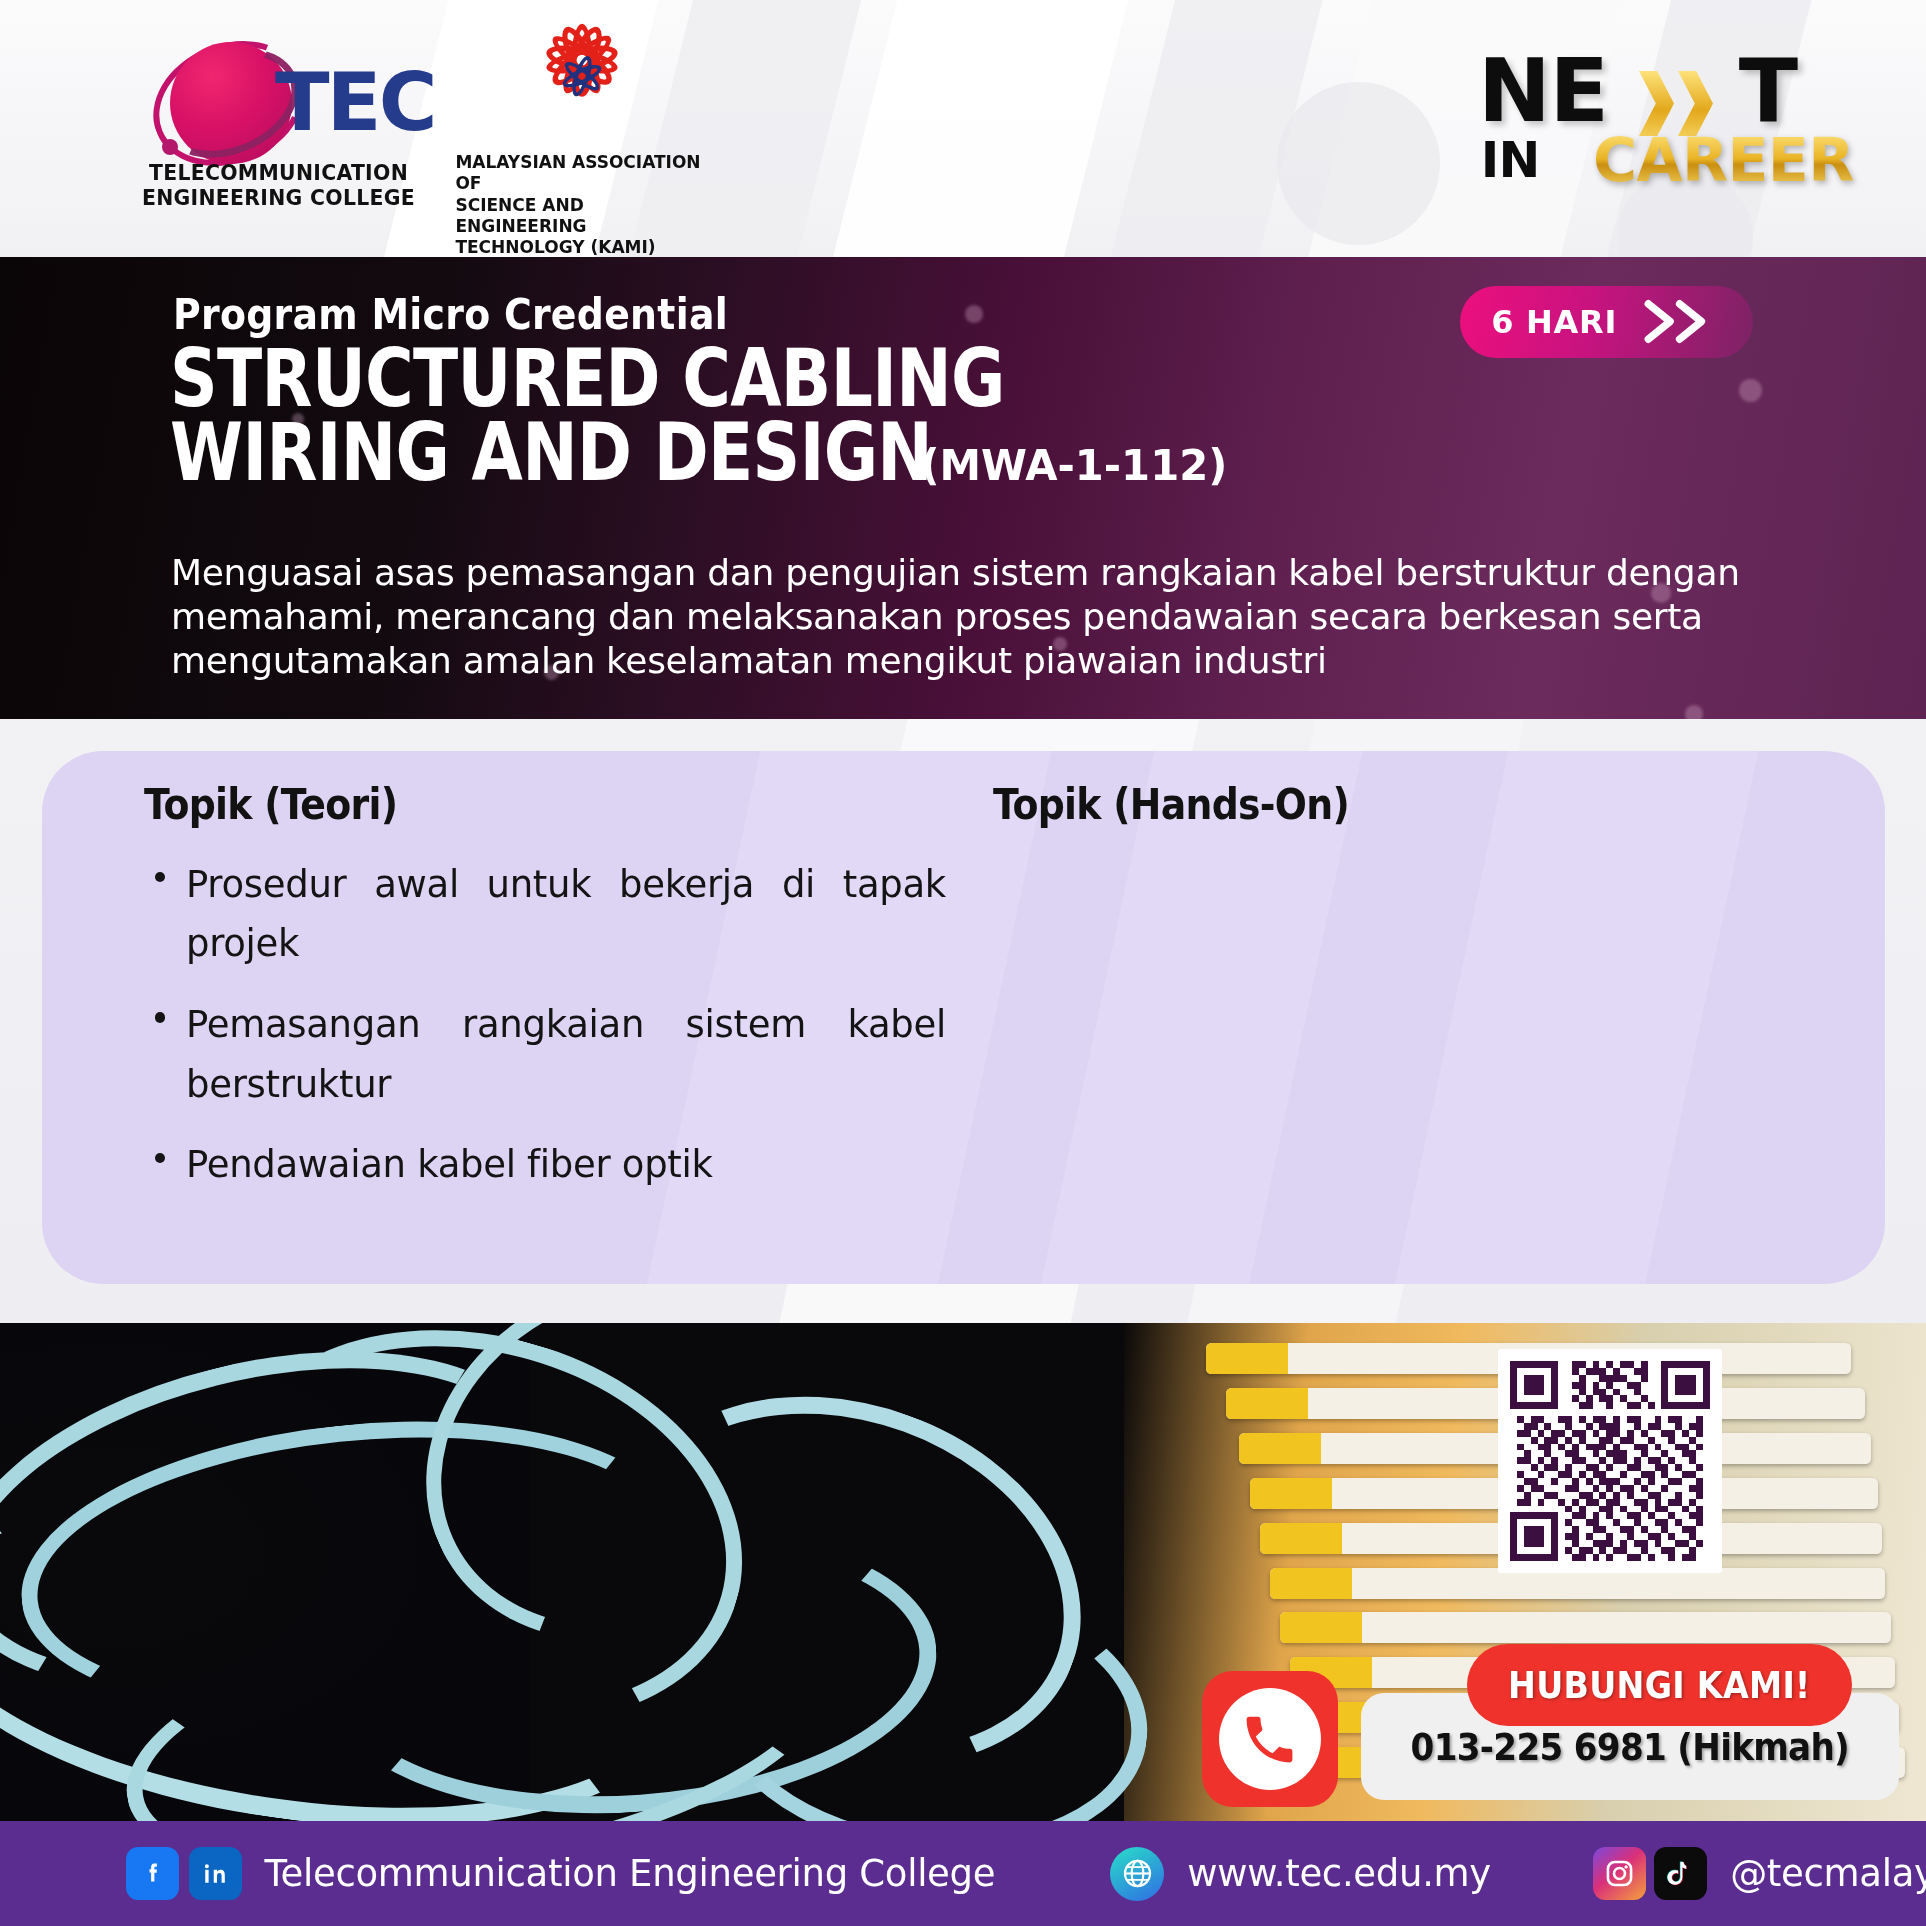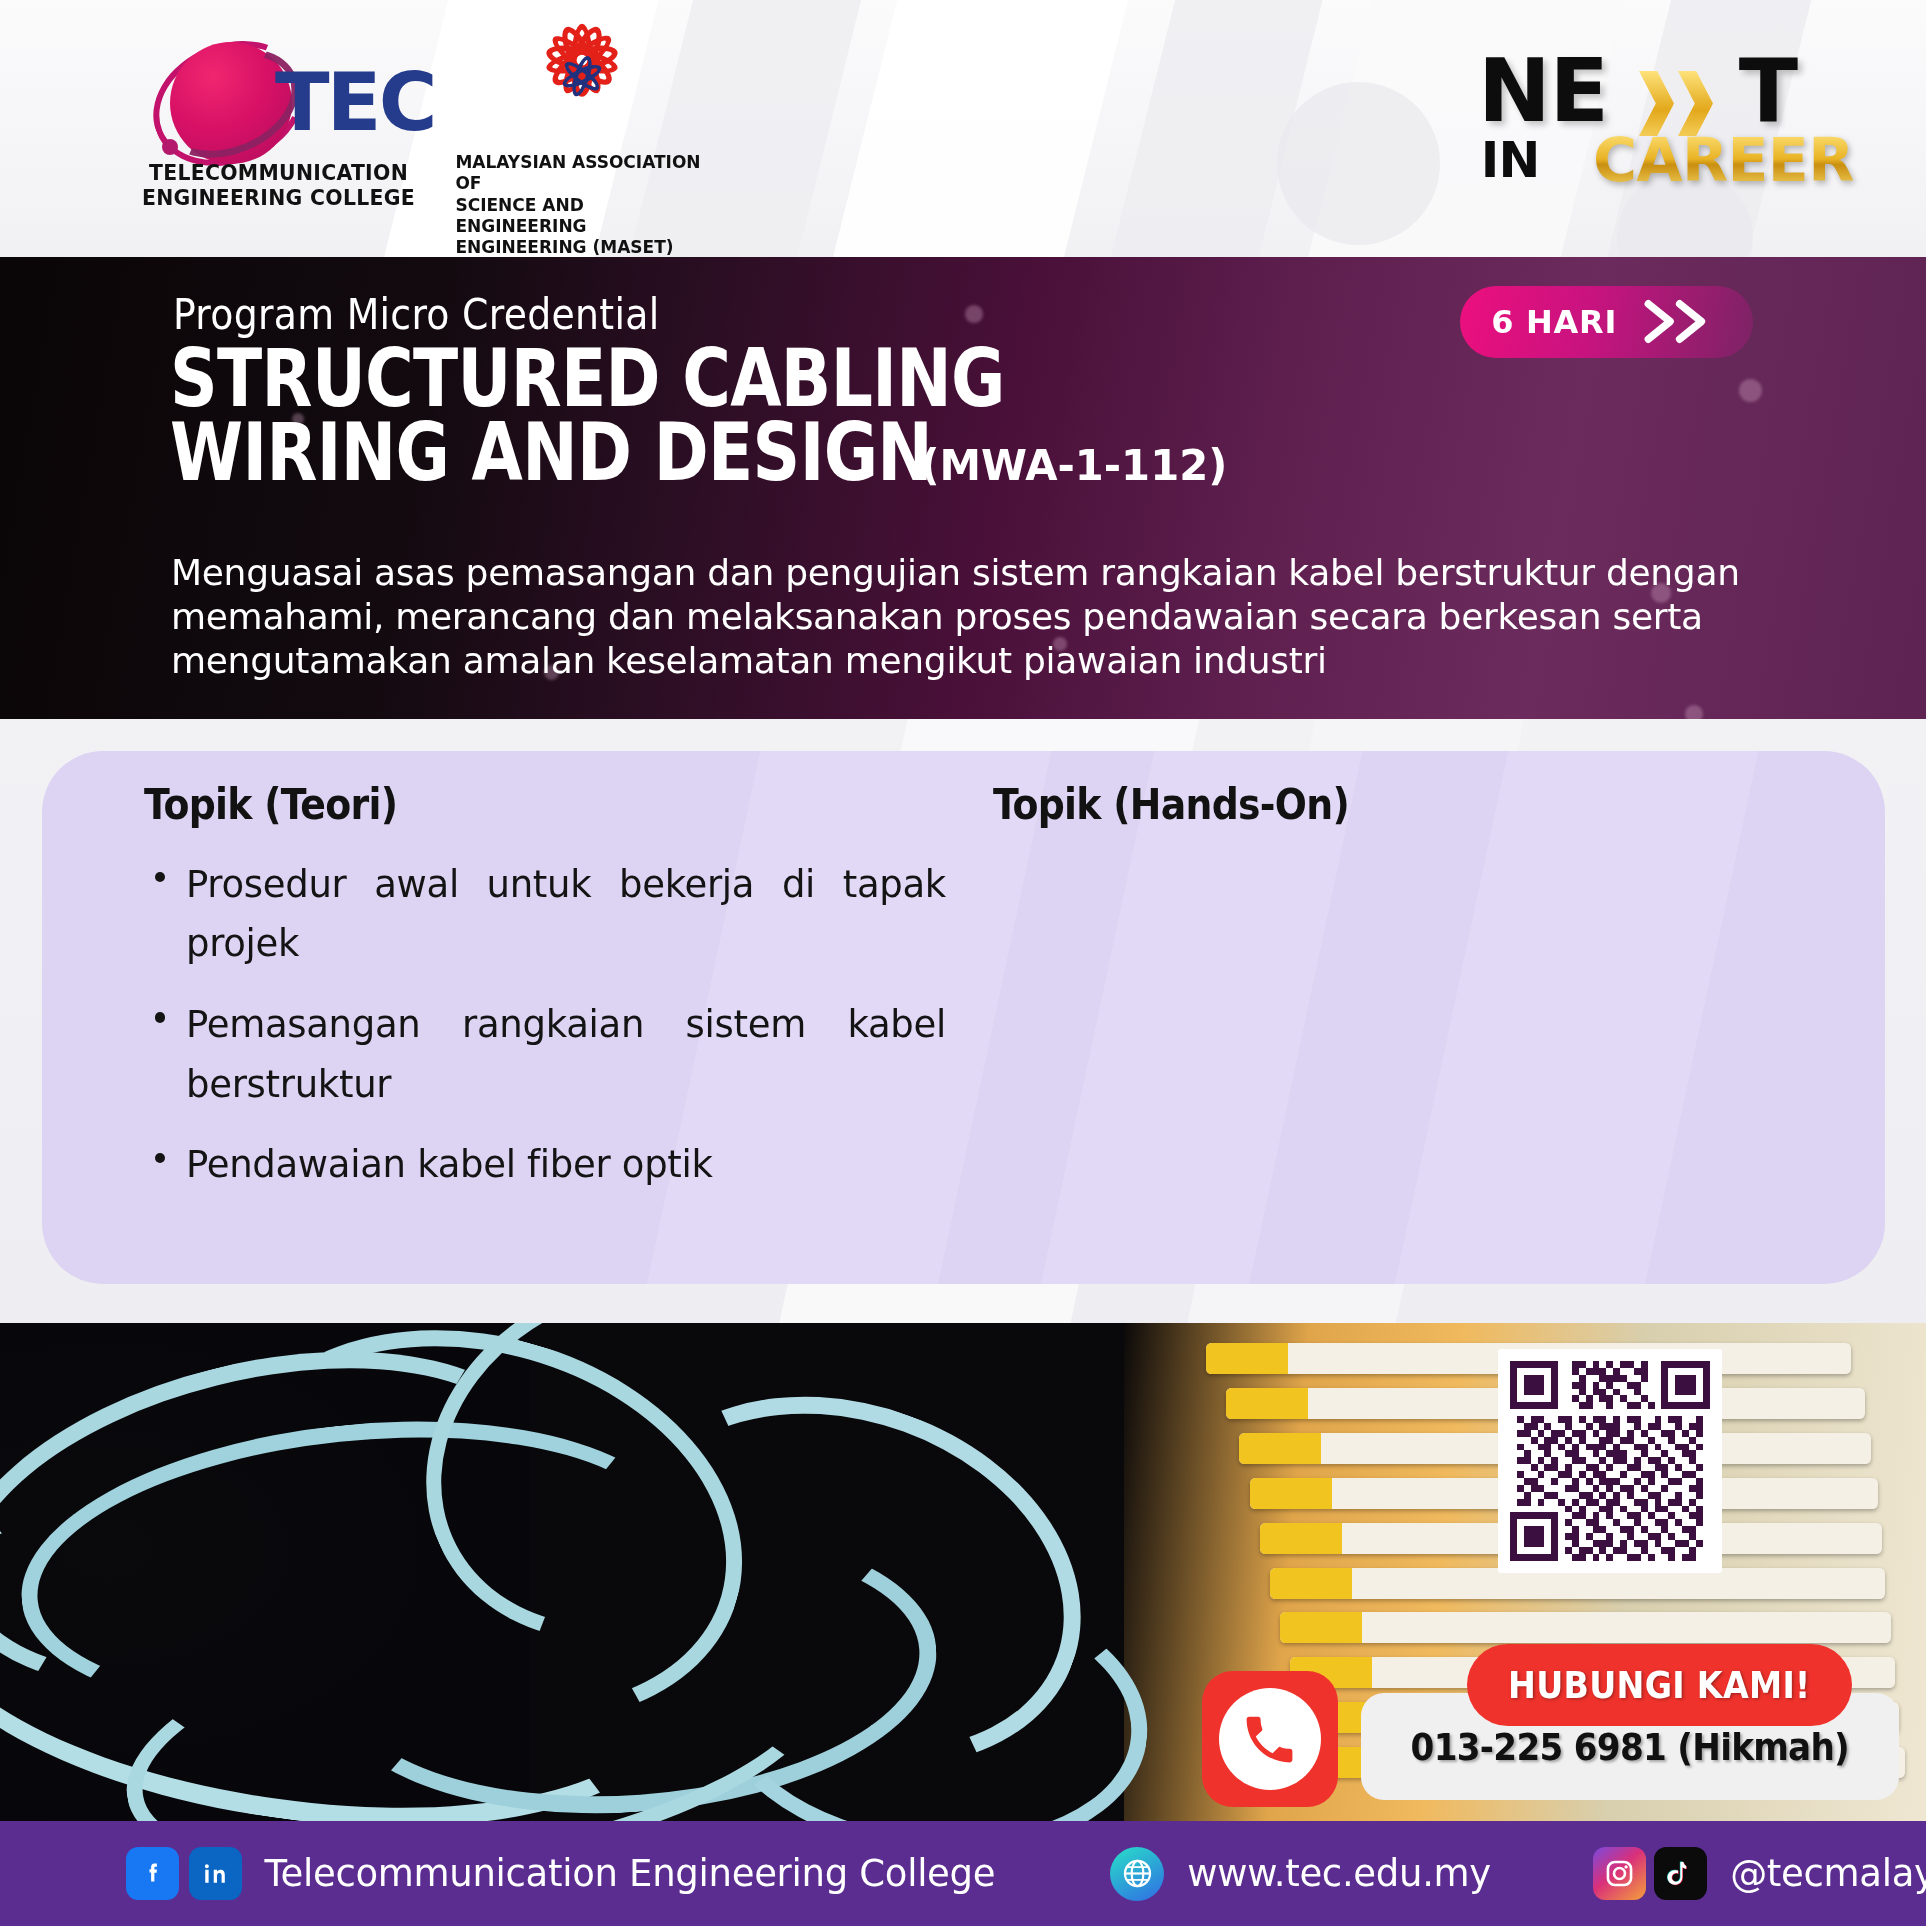--- a/index.html
+++ b/index.html
@@ -55,21 +55,21 @@
     -webkit-background-clip:text;background-clip:text;color:transparent;
     filter:drop-shadow(2.7px 3.4px 3.4px rgba(0,0,0,.28));}
   .chev{position:absolute;top:23px;width:35px;height:65px;
     background:linear-gradient(180deg,#fde27a,#e3a81b 60%,#f3cd57);
     clip-path:polygon(0 0,52% 0,100% 50%,52% 100%,0 100%,48% 50%);}
 
   
   .banner{position:absolute;left:0;top:257px;width:1926px;height:462px;overflow:hidden;
     background:linear-gradient(100deg,#0a0507 0%,#120a0f 22%,#2b0e23 36%,#4a1039 52%,#5f2050 66%,#6b2b5c 80%,#5e2352 100%);}
   .speck{position:absolute;border-radius:50%;background:#d3a7c6;opacity:.35;filter:blur(1.4px);}
-  .kicker{position:absolute;left:173px;top:33px;font-size:42px;font-weight:normal;color:#fff;
+  .kicker{position:absolute;left:173px;top:33px;font-size:42px;font-weight:bold;color:#fff;
     font-family:"DejaVu Sans Condensed","DejaVu Sans", sans-serif;letter-spacing:0.3px;}
   .bigtitle{position:absolute;left:170px;top:85px;width:1291px;color:#fff;font-weight:bold;
     font-size:80px;line-height:.92;letter-spacing:-0.7px;
     font-family:"DejaVu Sans Condensed","Liberation Sans Narrow","DejaVu Sans", sans-serif;
     transform:scaleX(.92);transform-origin:left center;}
   .bigtitle .l2{display:block;}
   .code{font-size:42px;letter-spacing:0px;font-weight:bold;vertical-align:baseline;
     font-family:"DejaVu Sans", sans-serif;transform:scaleX(1.08);display:inline-block;}
   .desc{position:absolute;left:171px;top:294px;width:1624px;color:#fff;font-size:36px;line-height:1.22;
     font-family:"DejaVu Sans", sans-serif;letter-spacing:-0.3px;}
@@ -178,21 +178,21 @@
       <div class="petal" style="transform:translate(-50%,-95%) rotate(206deg);"></div>
       <div class="petal" style="transform:translate(-50%,-95%) rotate(257deg);"></div>
       <div class="petal" style="transform:translate(-50%,-95%) rotate(308deg);"></div>
       <div class="petal-in" style="transform:translate(-50%,-90%) rotate(18deg);"></div>
       <div class="petal-in" style="transform:translate(-50%,-90%) rotate(128deg);"></div>
       <div class="petal-in" style="transform:translate(-50%,-90%) rotate(245deg);"></div>
     </div>
     <div class="maset-sub">
       <div>MALAYSIAN ASSOCIATION OF</div>
       <div>SCIENCE AND ENGINEERING</div>
-      <div>ENGINEERING (MASET)</div>
+      <div>TECHNOLOGY (KAMI)</div>
     </div>
   </div>
 
   <div class="logo-next">
     <div class="next-row">
       <span>NE</span><span style="opacity:0">XX</span><span>T</span>
     </div>
     <div class="chev" style="left:161px;"></div>
     <div class="chev" style="left:200px;"></div>
     <div class="in-row">IN</div>

